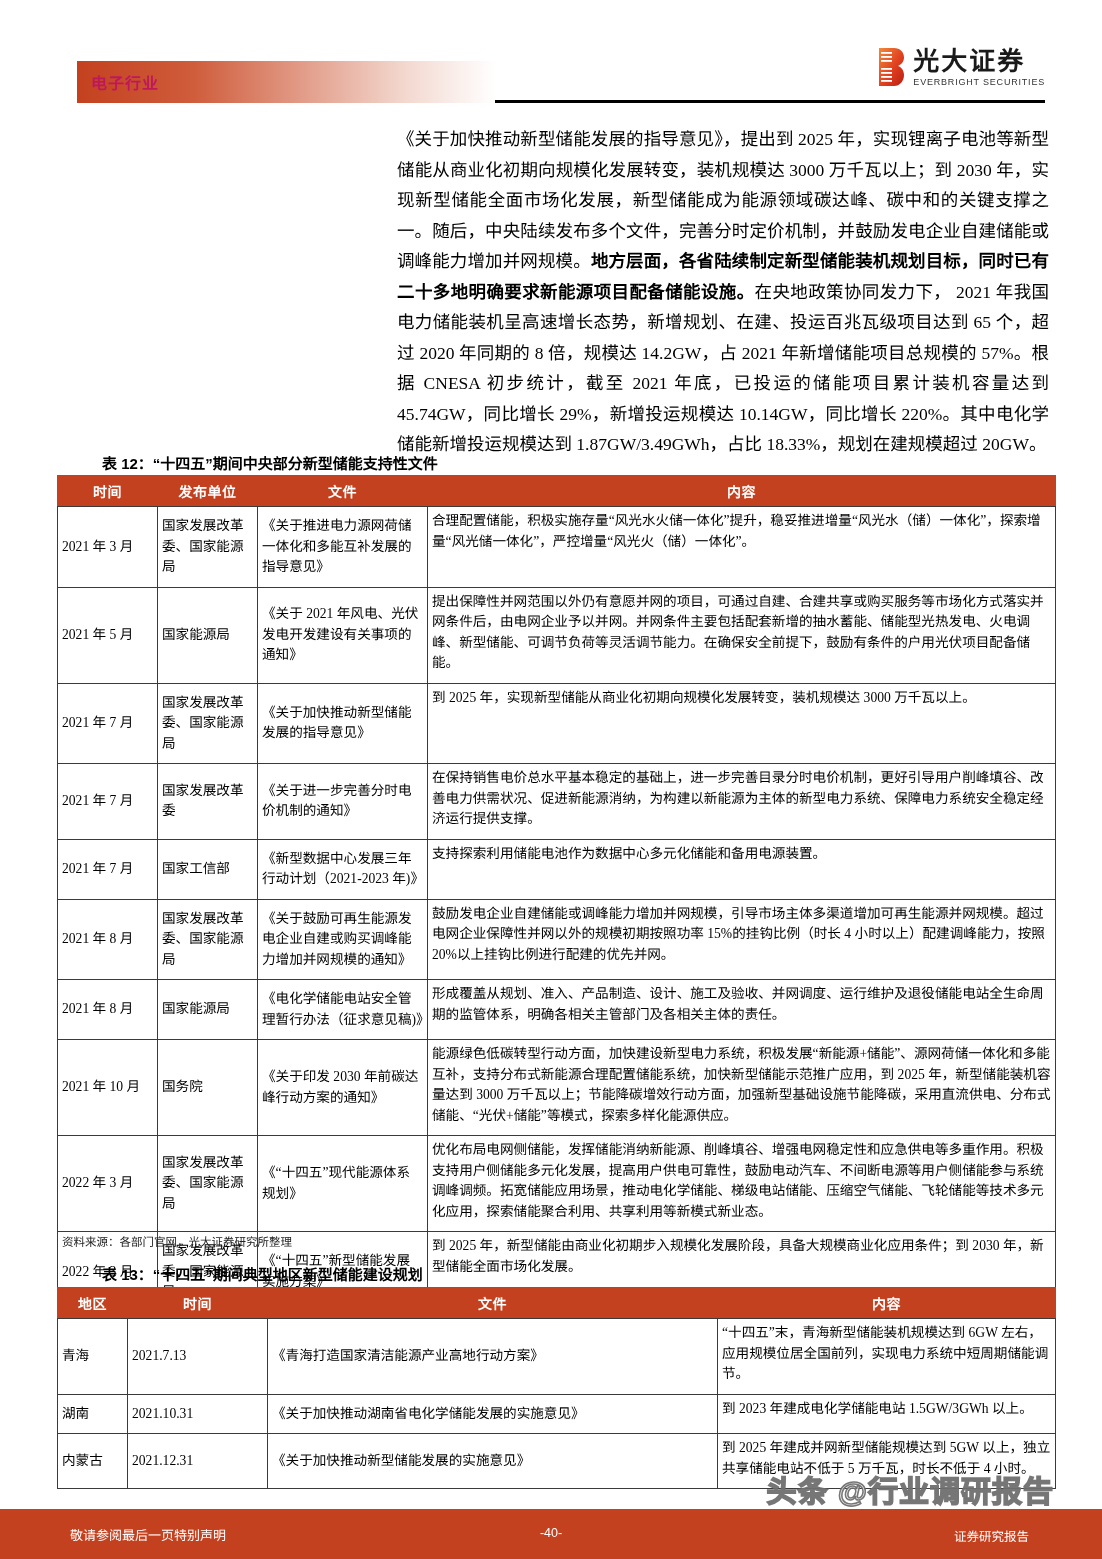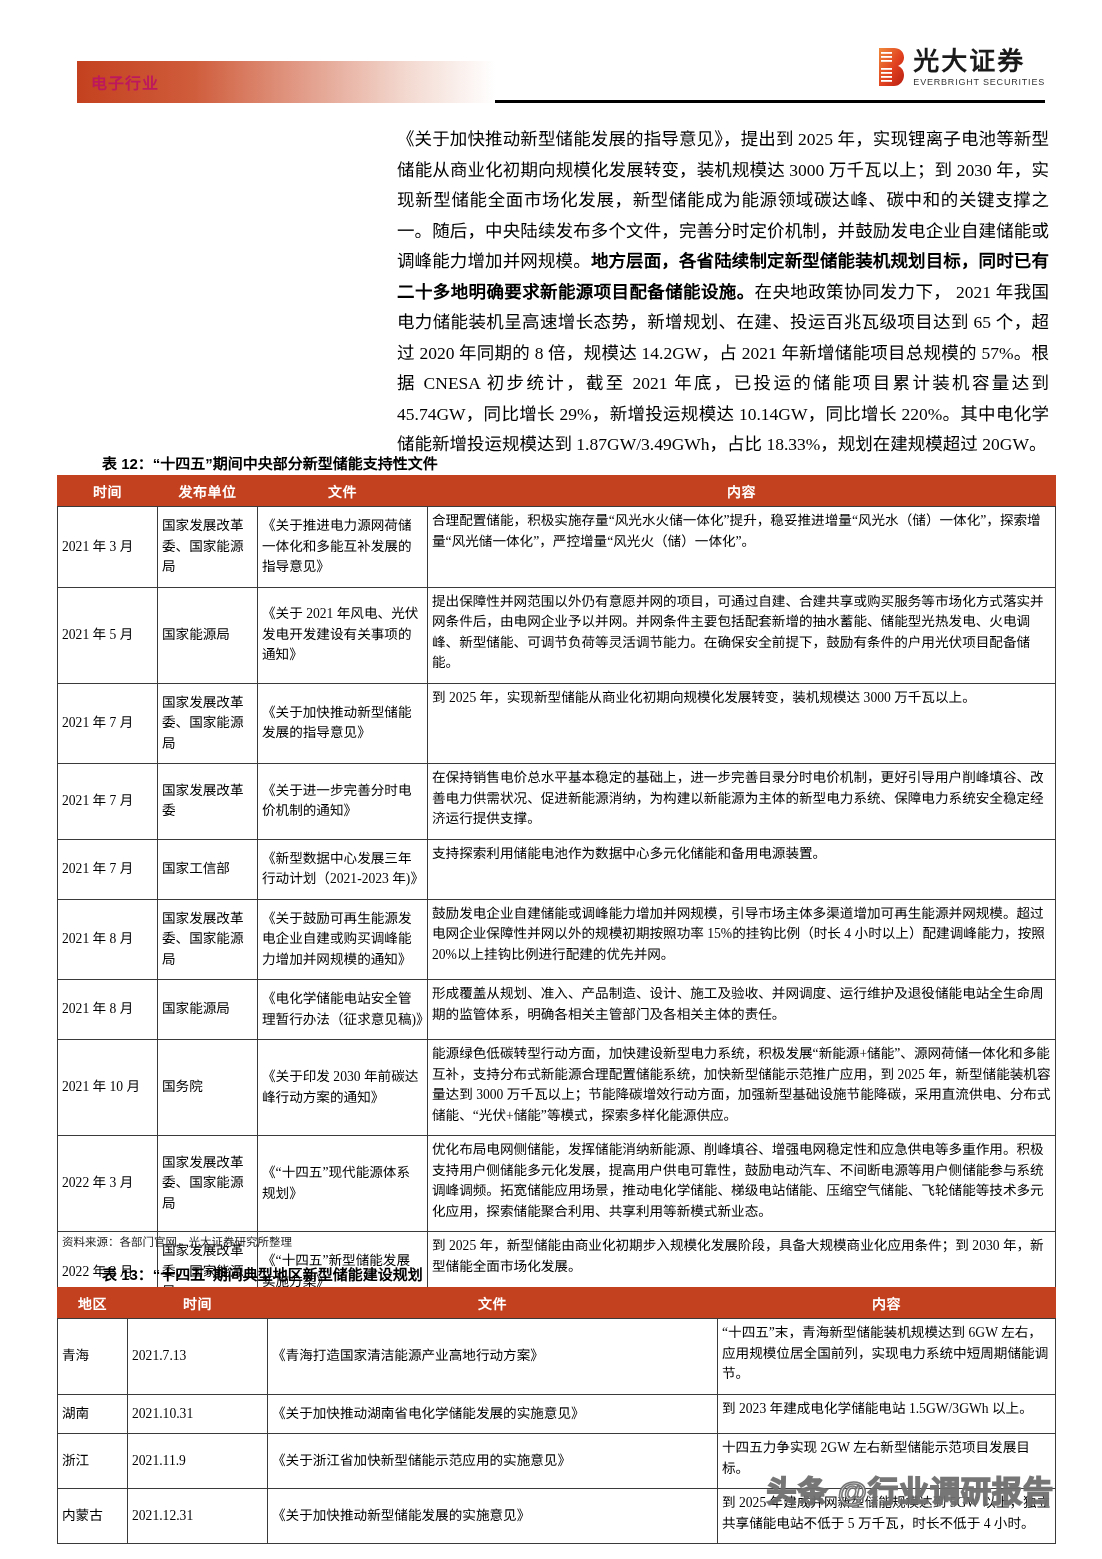--- a/index.html
+++ b/index.html
@@ -372,32 +372,31 @@
           <td>《青海打造国家清洁能源产业高地行动方案》</td>
           <td class="c-col">“十四五”末，青海新型储能装机规模达到 6GW 左右，应用规模位居全国前列，实现电力系统中短周期储能调节。</td>
         </tr>
         <tr>
           <td>湖南</td>
           <td>2021.10.31</td>
           <td>《关于加快推动湖南省电化学储能发展的实施意见》</td>
           <td class="c-col">到 2023 年建成电化学储能电站 1.5GW/3GWh 以上。</td>
         </tr>
         <tr>
-          <td>浙江</td>
-          <td>2021.11.9</td>
-          <td>《关于浙江省加快新型储能示范应用的实施意见》</td>
-          <td class="c-col">十四五力争实现 2GW 左右新型储能示范项目发展目标。</td>
-        </tr>
-        <tr>
           <td>内蒙古</td>
           <td>2021.12.31</td>
           <td>《关于加快推动新型储能发展的实施意见》</td>
           <td class="c-col">到 2025 年建成并网新型储能规模达到 5GW 以上，独立共享储能电站不低于 5 万千瓦，时长不低于 4 小时。</td>
         </tr>
       </tbody>
   </table>
 
   <div class="watermark">
     <span>头条 @行业调研报告</span>
   </div>
 
+  <div class="footer">
+    <div class="footer-left">敬请参阅最后一页特别声明</div>
+    <div class="footer-center">-40-</div>
+    <div class="footer-right">证券研究报告</div>
+  </div>
 
 </div>
 
 </body></html>

